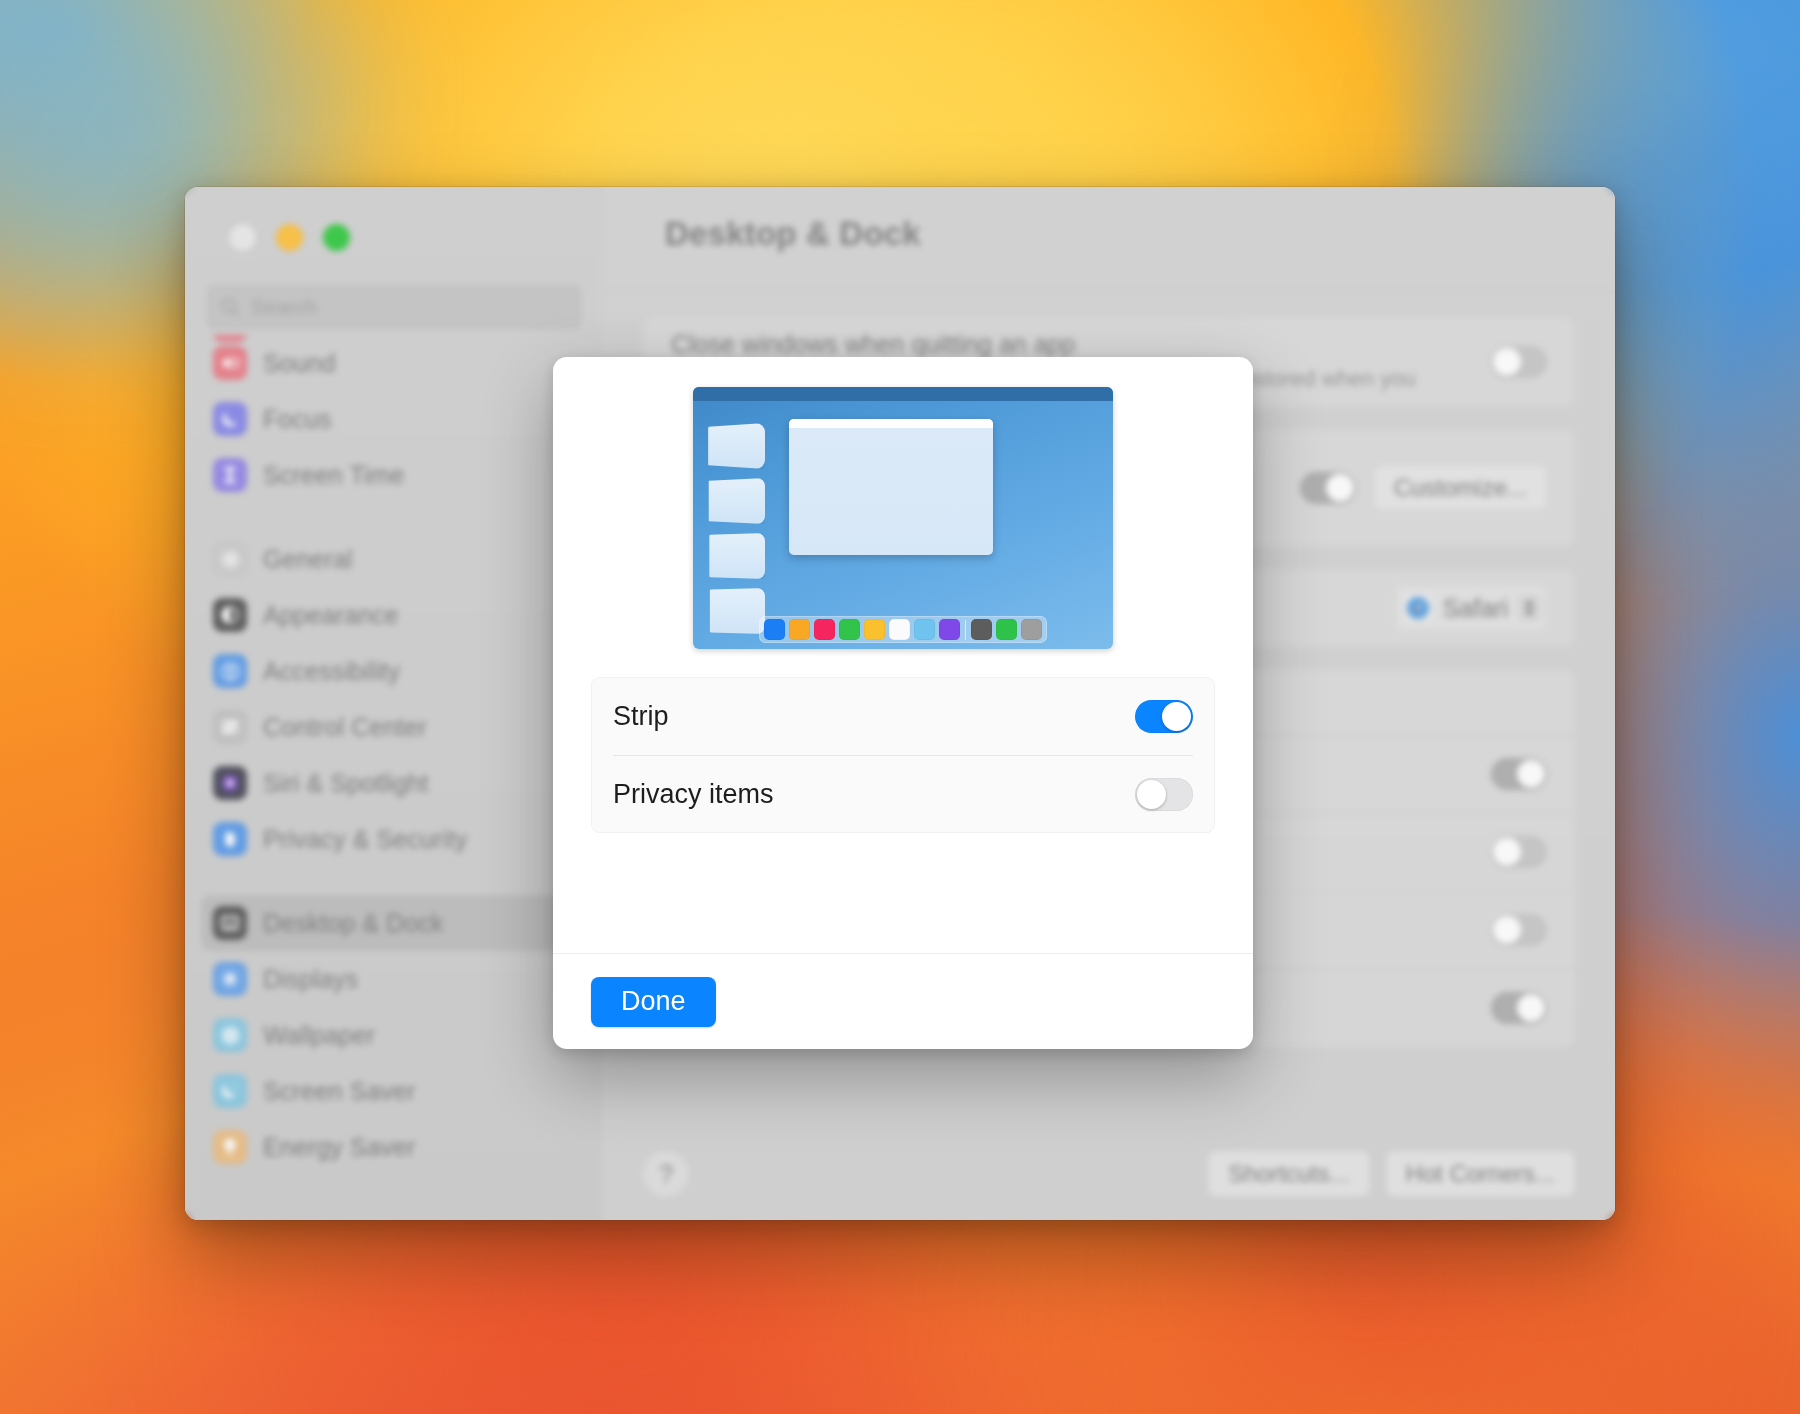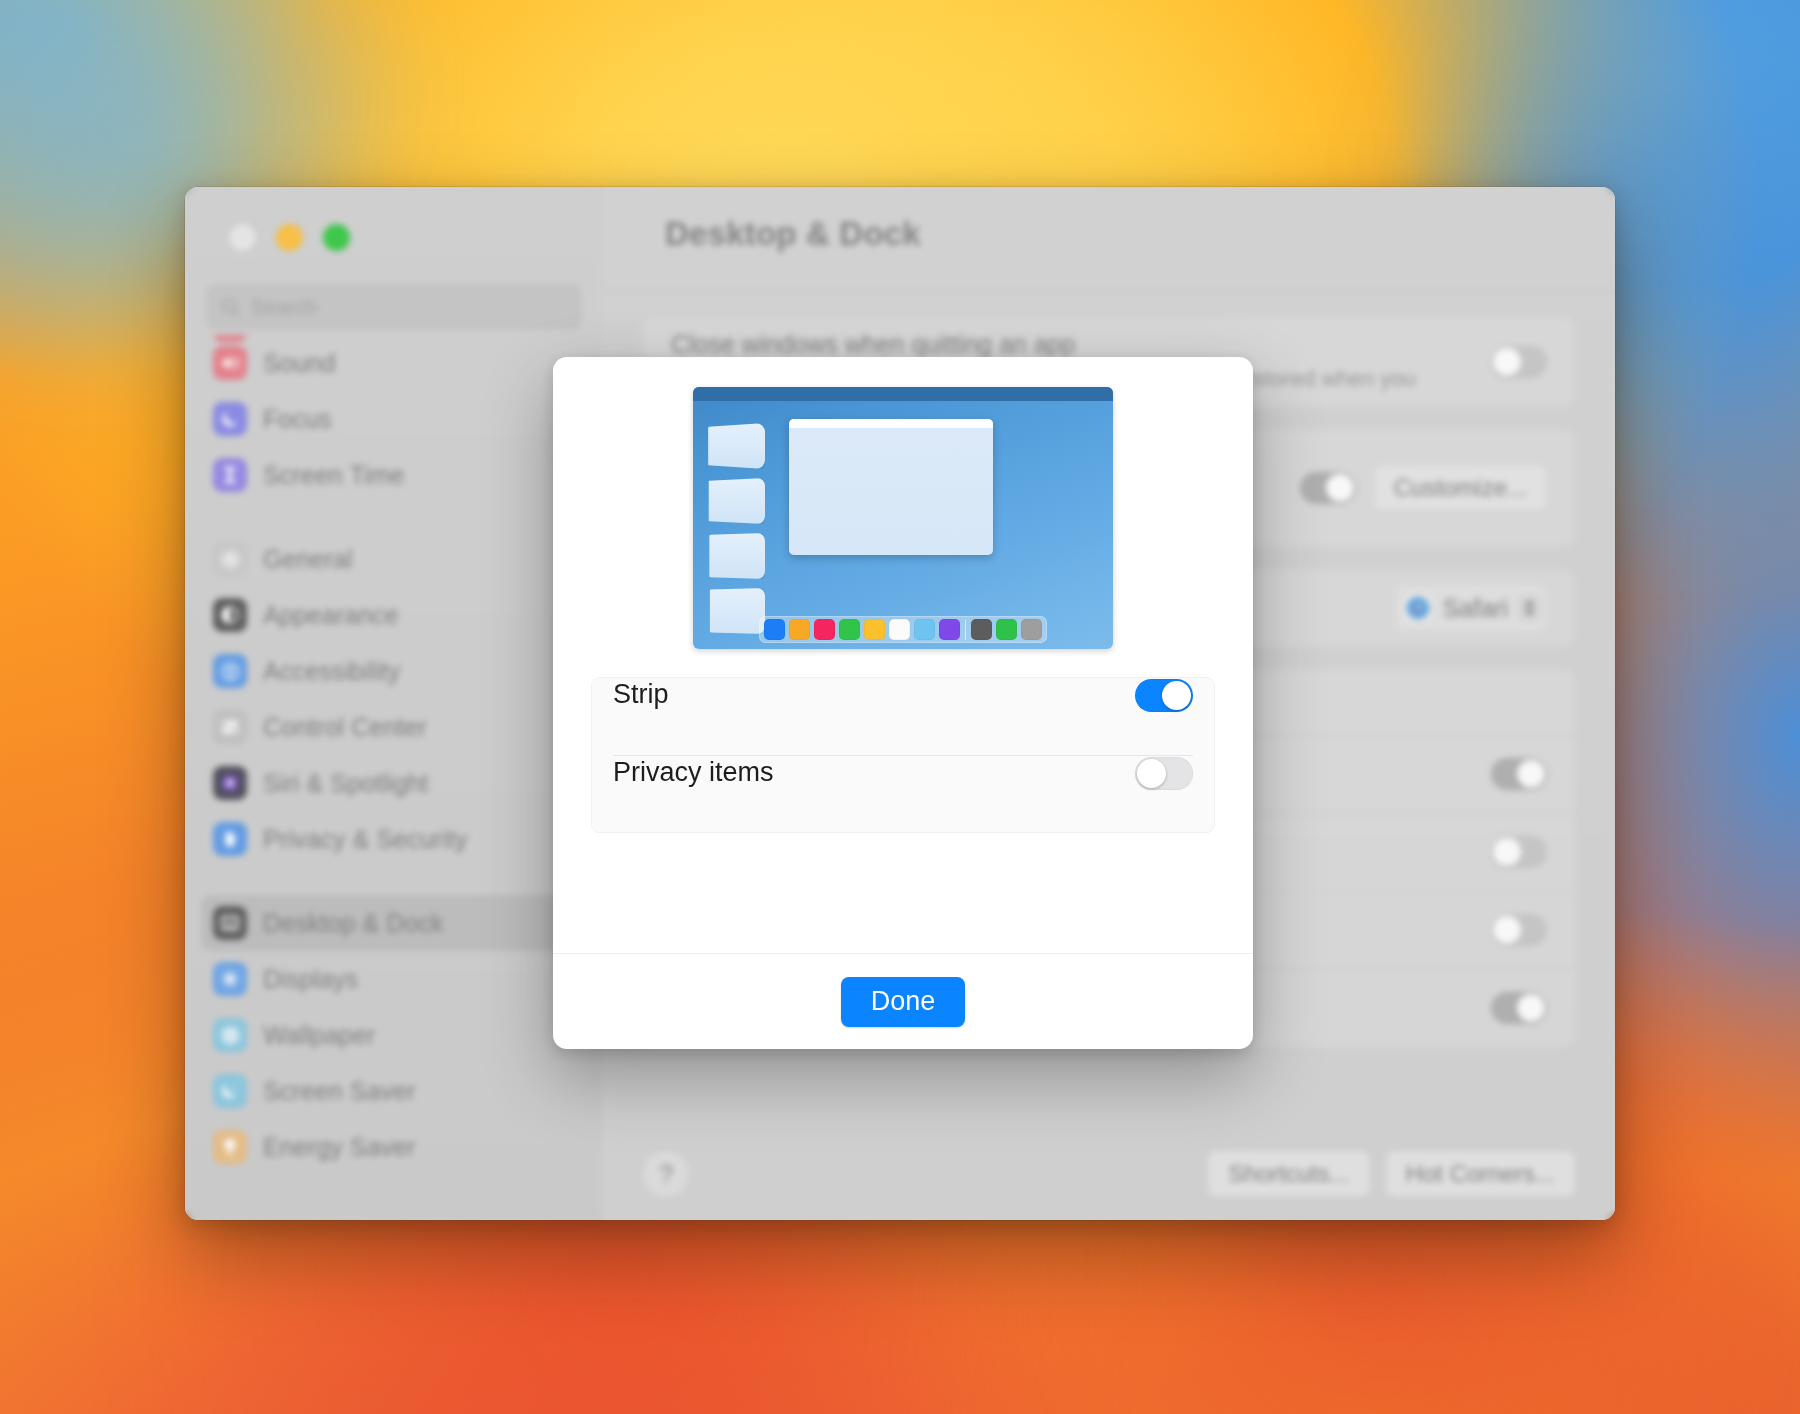--- a/index.html
+++ b/index.html
@@ -168,32 +168,32 @@
   .sm-dock { position: absolute; left: 50%; transform: translateX(-50%); bottom: 6px;
              height: 27px; padding: 3px 5px; border-radius: 7px;
              background: rgba(255,255,255,.33); display: flex; align-items: center; gap: 4px;
              box-shadow: inset 0 0 0 .5px rgba(255,255,255,.5); }
   .dock-ico { width: 21px; height: 21px; border-radius: 5px; box-shadow: inset 0 0 0 .5px rgba(0,0,0,.08); }
   .dock-sep { width: 1px; height: 20px; background: rgba(255,255,255,.6); margin: 0 1px; }
 
   
   #modal-list { margin: 8px 38px 0; background: #fafafa; border-radius: 9px;
                 box-shadow: inset 0 0 0 .5px rgba(0,0,0,.07); }
-  .m-row { display: flex; align-items: flex-start; height: 78px; padding: 2px 22px; position: relative; gap: 19px; }
+  .m-row { display: flex; align-items: center; height: 78px; padding: 2px 22px; position: relative; gap: 19px; }
   .m-row + .m-row::before { content:''; position:absolute; left:22px; right:22px; top:0; height:1px; background:#e6e6e6; }
   .m-label { flex: 1; font-size: 27px; color: #1d1d1f; }
   .msw { width: 58px; height: 33px; border-radius: 17px; position: relative; flex: 0 0 58px;
          box-shadow: inset 0 0 0 .5px rgba(0,0,0,.08); }
   .msw .knob { position: absolute; top: 2px; width: 29px; height: 29px; border-radius: 50%;
                background: #fff; box-shadow: 0 1px 3px rgba(0,0,0,.28); }
   .msw.on  { background: #0a84ff; } .msw.on .knob  { left: 27px; }
   .msw.off { background: #e4e4e6; } .msw.off .knob { left: 2px; }
 
   #modal-footer { margin-top: auto; border-top: 1px solid #ededed;
-                  height: 96px; display: flex; align-items: center; justify-content: center;
+                  height: 96px; display: flex; align-items: center; justify-content: flex-start;
                   padding: 0 38px; }
   #done-button { background: #0a84ff; color: #fff; font-size: 27px;
                  padding: 0 30px; height: 50px; border: none; border-radius: 8px;
                  display: flex; align-items: center; font-family: inherit;
                  box-shadow: 0 1px 2px rgba(0,0,0,.18); }
 </style>
 </head>
 <body>
 
 <div id="desktop">

